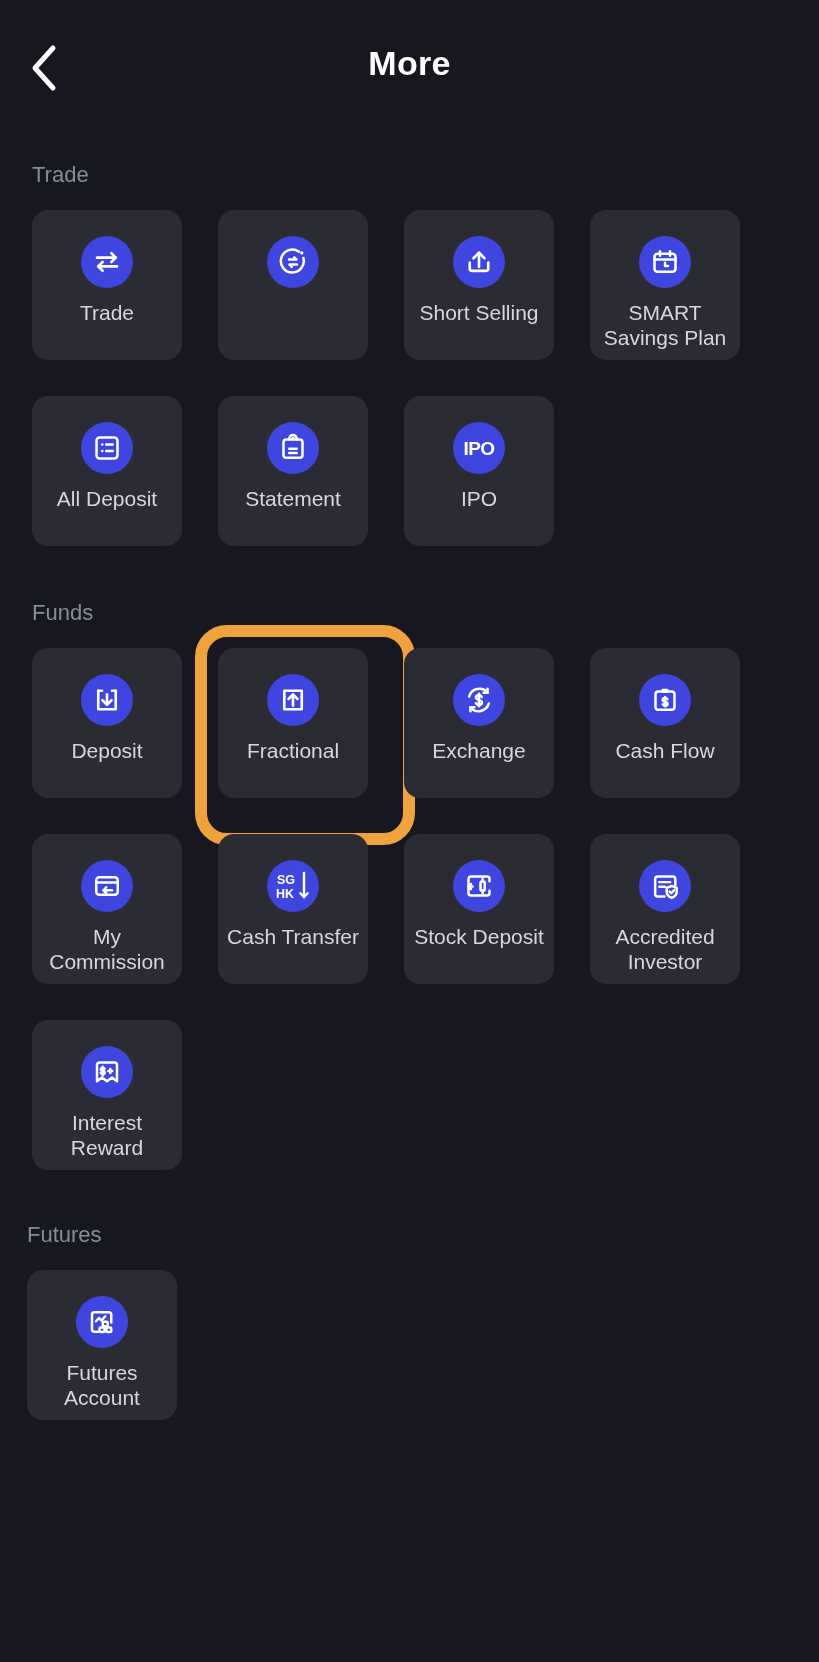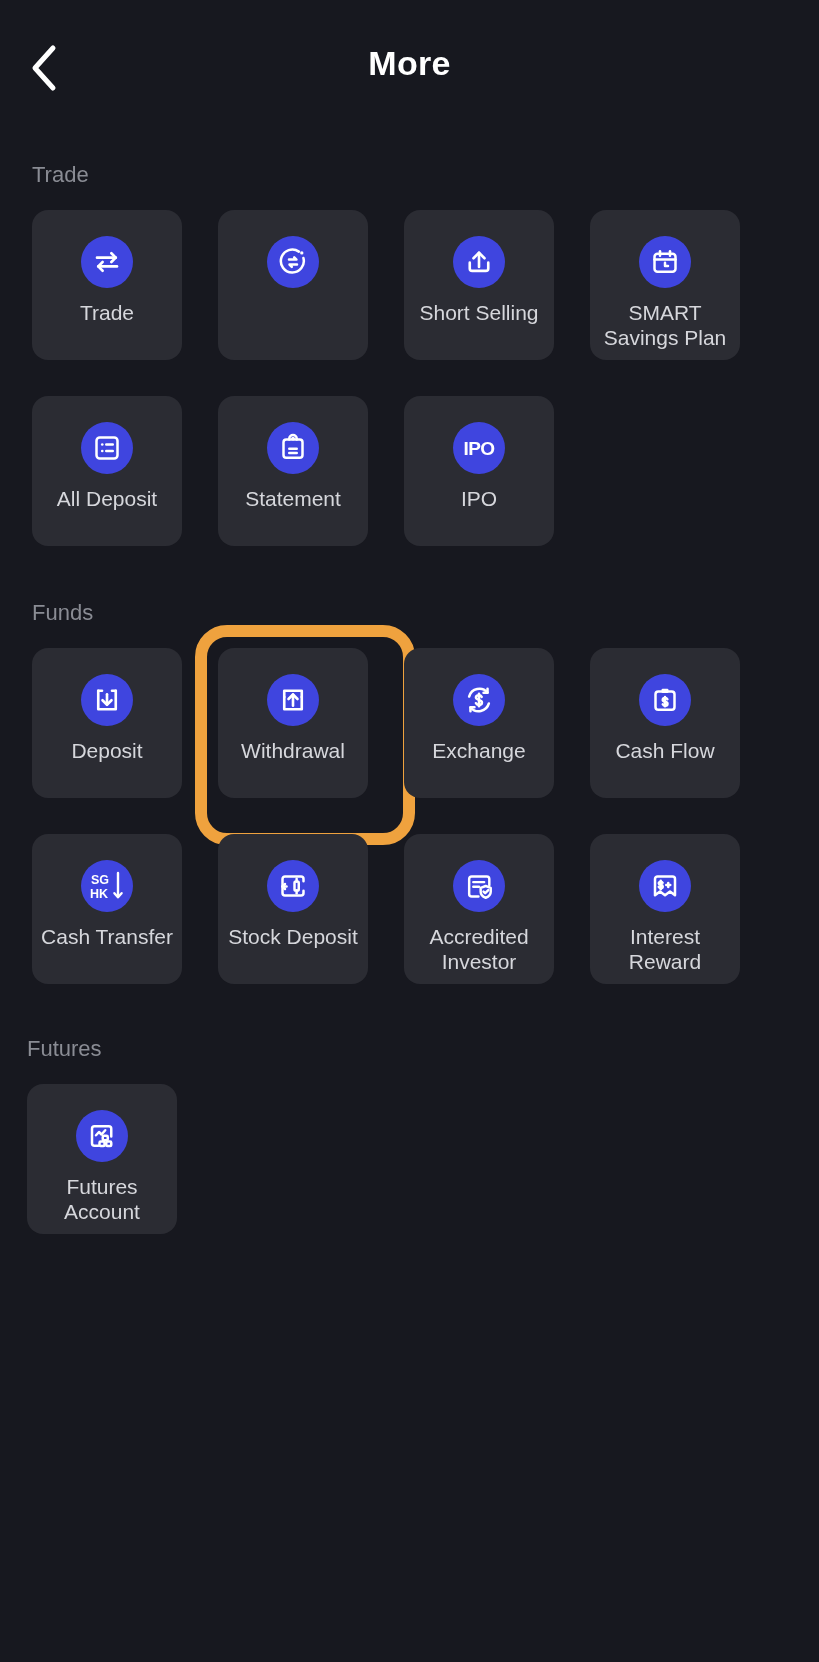--- a/index.html
+++ b/index.html
@@ -220,21 +220,21 @@
 
       <div class="tile highlighted">
         <div class="tile-icon">
           <svg width="30" height="30" viewBox="0 0 24 24" fill="none" stroke="#fff" stroke-width="2.1" stroke-linecap="round" stroke-linejoin="round">
             <path d="M5 9.6V4.6h14v5"></path>
             <path d="M5 9.6v9.8h14V9.6"></path>
             <path d="M12 16.6V7.6"></path>
               <path d="M8.4 11.2 12 7.6l3.6 3.6"></path>
           </svg>
         </div>
-        <div class="tile-label">Withdrawal</div>
+        <div class="tile-label">Fractional</div>
       </div>
 
       <div class="tile">
         <div class="tile-icon">
           <svg width="32" height="32" viewBox="0 0 24 24" fill="none" stroke="#fff" stroke-width="1.9" stroke-linecap="round" stroke-linejoin="round">
             <path d="M4.6 9.4A8 8 0 0 1 18.4 6.4"></path>
             <path d="M18.4 3.6v3h-3"></path>
             <path d="M19.4 14.6A8 8 0 0 1 5.6 17.6"></path>
             <path d="M5.6 20.4v-3h3"></path>
             <path d="M12 7.4v9.2"></path>
@@ -249,20 +249,31 @@
           <svg width="30" height="30" viewBox="0 0 24 24" fill="none" stroke="#fff" stroke-width="2" stroke-linecap="round" stroke-linejoin="round">
             <rect x="4.4" y="5.2" width="15.2" height="14.6" rx="2.2"></rect>
             <rect x="9.2" y="3" width="5.6" height="3.4" rx="1" fill="#fff" stroke="none"></rect>
             <path d="M12 9.6v7.4"></path>
             <path d="M13.9 11.4a1.9 1.9 0 0 0-1.8-1c-1.1 0-1.9.6-1.9 1.5 0 1.9 3.8 1 3.8 3 0 .9-.8 1.6-1.9 1.6a2 2 0 0 1-1.9-1.1"></path>
           </svg>
         </div>
         <div class="tile-label">Cash Flow</div>
       </div>
 
+      <div class="tile">
+        <div class="tile-icon">
+          <svg width="30" height="30" viewBox="0 0 24 24" fill="none" stroke="#fff" stroke-width="2" stroke-linecap="round" stroke-linejoin="round">
+            <rect x="3.4" y="5" width="17.2" height="14" rx="2.4"></rect>
+            <path d="M3.4 9.2h17.2"></path>
+            <path d="M16 15.4H9.2"></path>
+            <path d="M11.4 13 9.2 15.4l2.2 2.2"></path>
+          </svg>
+        </div>
+        <div class="tile-label">My Commission</div>
+      </div>
 
       <div class="tile">
         <div class="tile-icon">
           <svg width="40" height="34" viewBox="0 0 40 34" fill="none">
             <text x="4" y="15" fill="#fff" font-family="Liberation Sans, sans-serif" font-size="12.5" font-weight="bold">SG</text>
             <text x="3" y="29" fill="#fff" font-family="Liberation Sans, sans-serif" font-size="12.5" font-weight="bold">HK</text>
             <path d="M31 4v24" stroke="#fff" stroke-width="2.4" stroke-linecap="round"></path>
             <path d="M27.4 24.2 31 28.2l3.6-4" stroke="#fff" stroke-width="2.4" stroke-linecap="round" stroke-linejoin="round"></path>
           </svg>
         </div>

